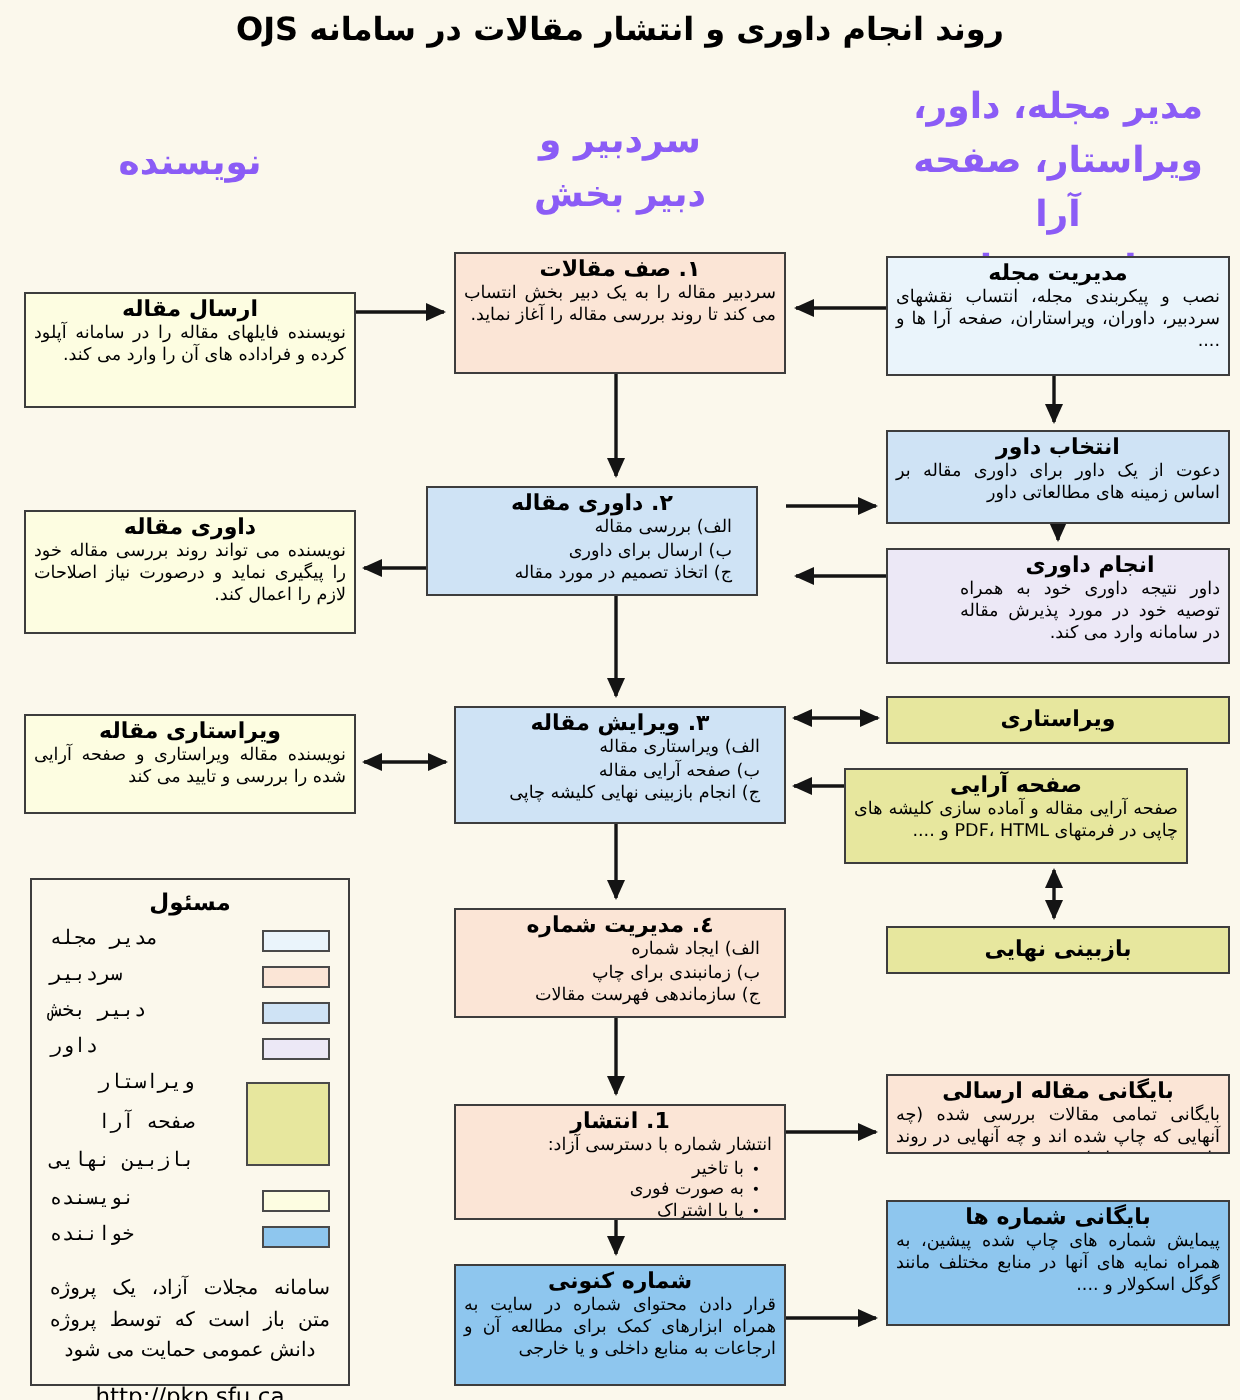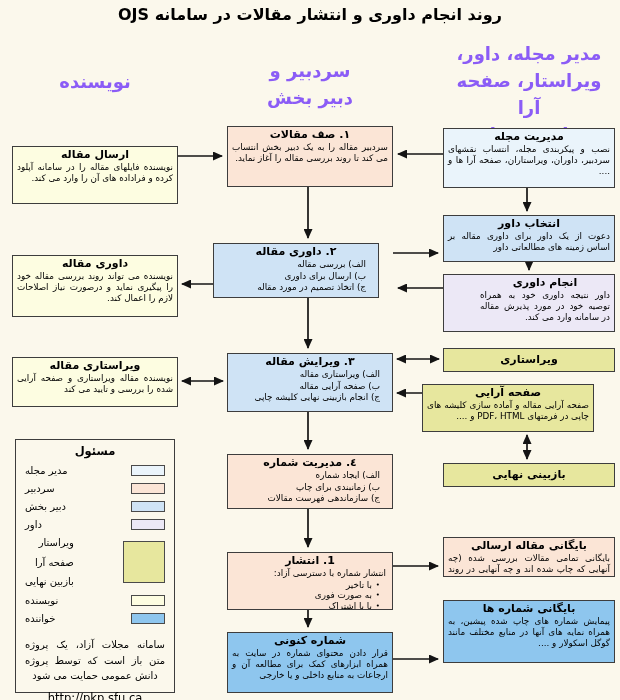--- a/index.html
+++ b/index.html
@@ -29,21 +29,21 @@
   .box .bullet{font-size:8.8px;line-height:1.22;text-align:right;padding-right:16px;position:relative;}
   .box .bullet::before{content:"•";position:absolute;right:8px;font-size:7px;top:1px;}
   .box.title-only{display:flex;align-items:center;justify-content:center;padding:0;}
   .box.title-only .bt{width:100%;}
   .legend{
     position:absolute;left:15px;top:439px;width:160px;height:254px;
     box-sizing:border-box;border:1.5px solid #3d3d3d;padding:4px 9px;
   }
   .legend-title{text-align:center;font-weight:bold;font-size:11.5px;margin-bottom:3px;}
   .legend-row{display:flex;flex-direction:row-reverse;justify-content:space-between;align-items:center;height:18px;}
-  .legend-row .lbl{font-size:10px;}
+  .legend-row .lbl{font-size:10px;font-family:Liberation Mono, monospace;}
   .swatch{width:34px;height:11px;border:1.3px solid #4a4a4a;box-sizing:border-box;}
   .legend-row.tall{height:58px;align-items:center;}
   .tall-labels{display:flex;flex-direction:column;justify-content:space-between;height:56px;padding:2px 0;}
   .tall-labels .lbl{font-size:10px;line-height:1.7;}
   .swatch.tall-sw{width:42px;height:42px;}
   .legend-note{
     font-size:10px;line-height:1.55;margin-top:10px;
     text-align:justify;text-align-last:center;
   }
   .legend-url{direction:ltr;text-align:center;font-size:11.5px;margin-top:7px;}

